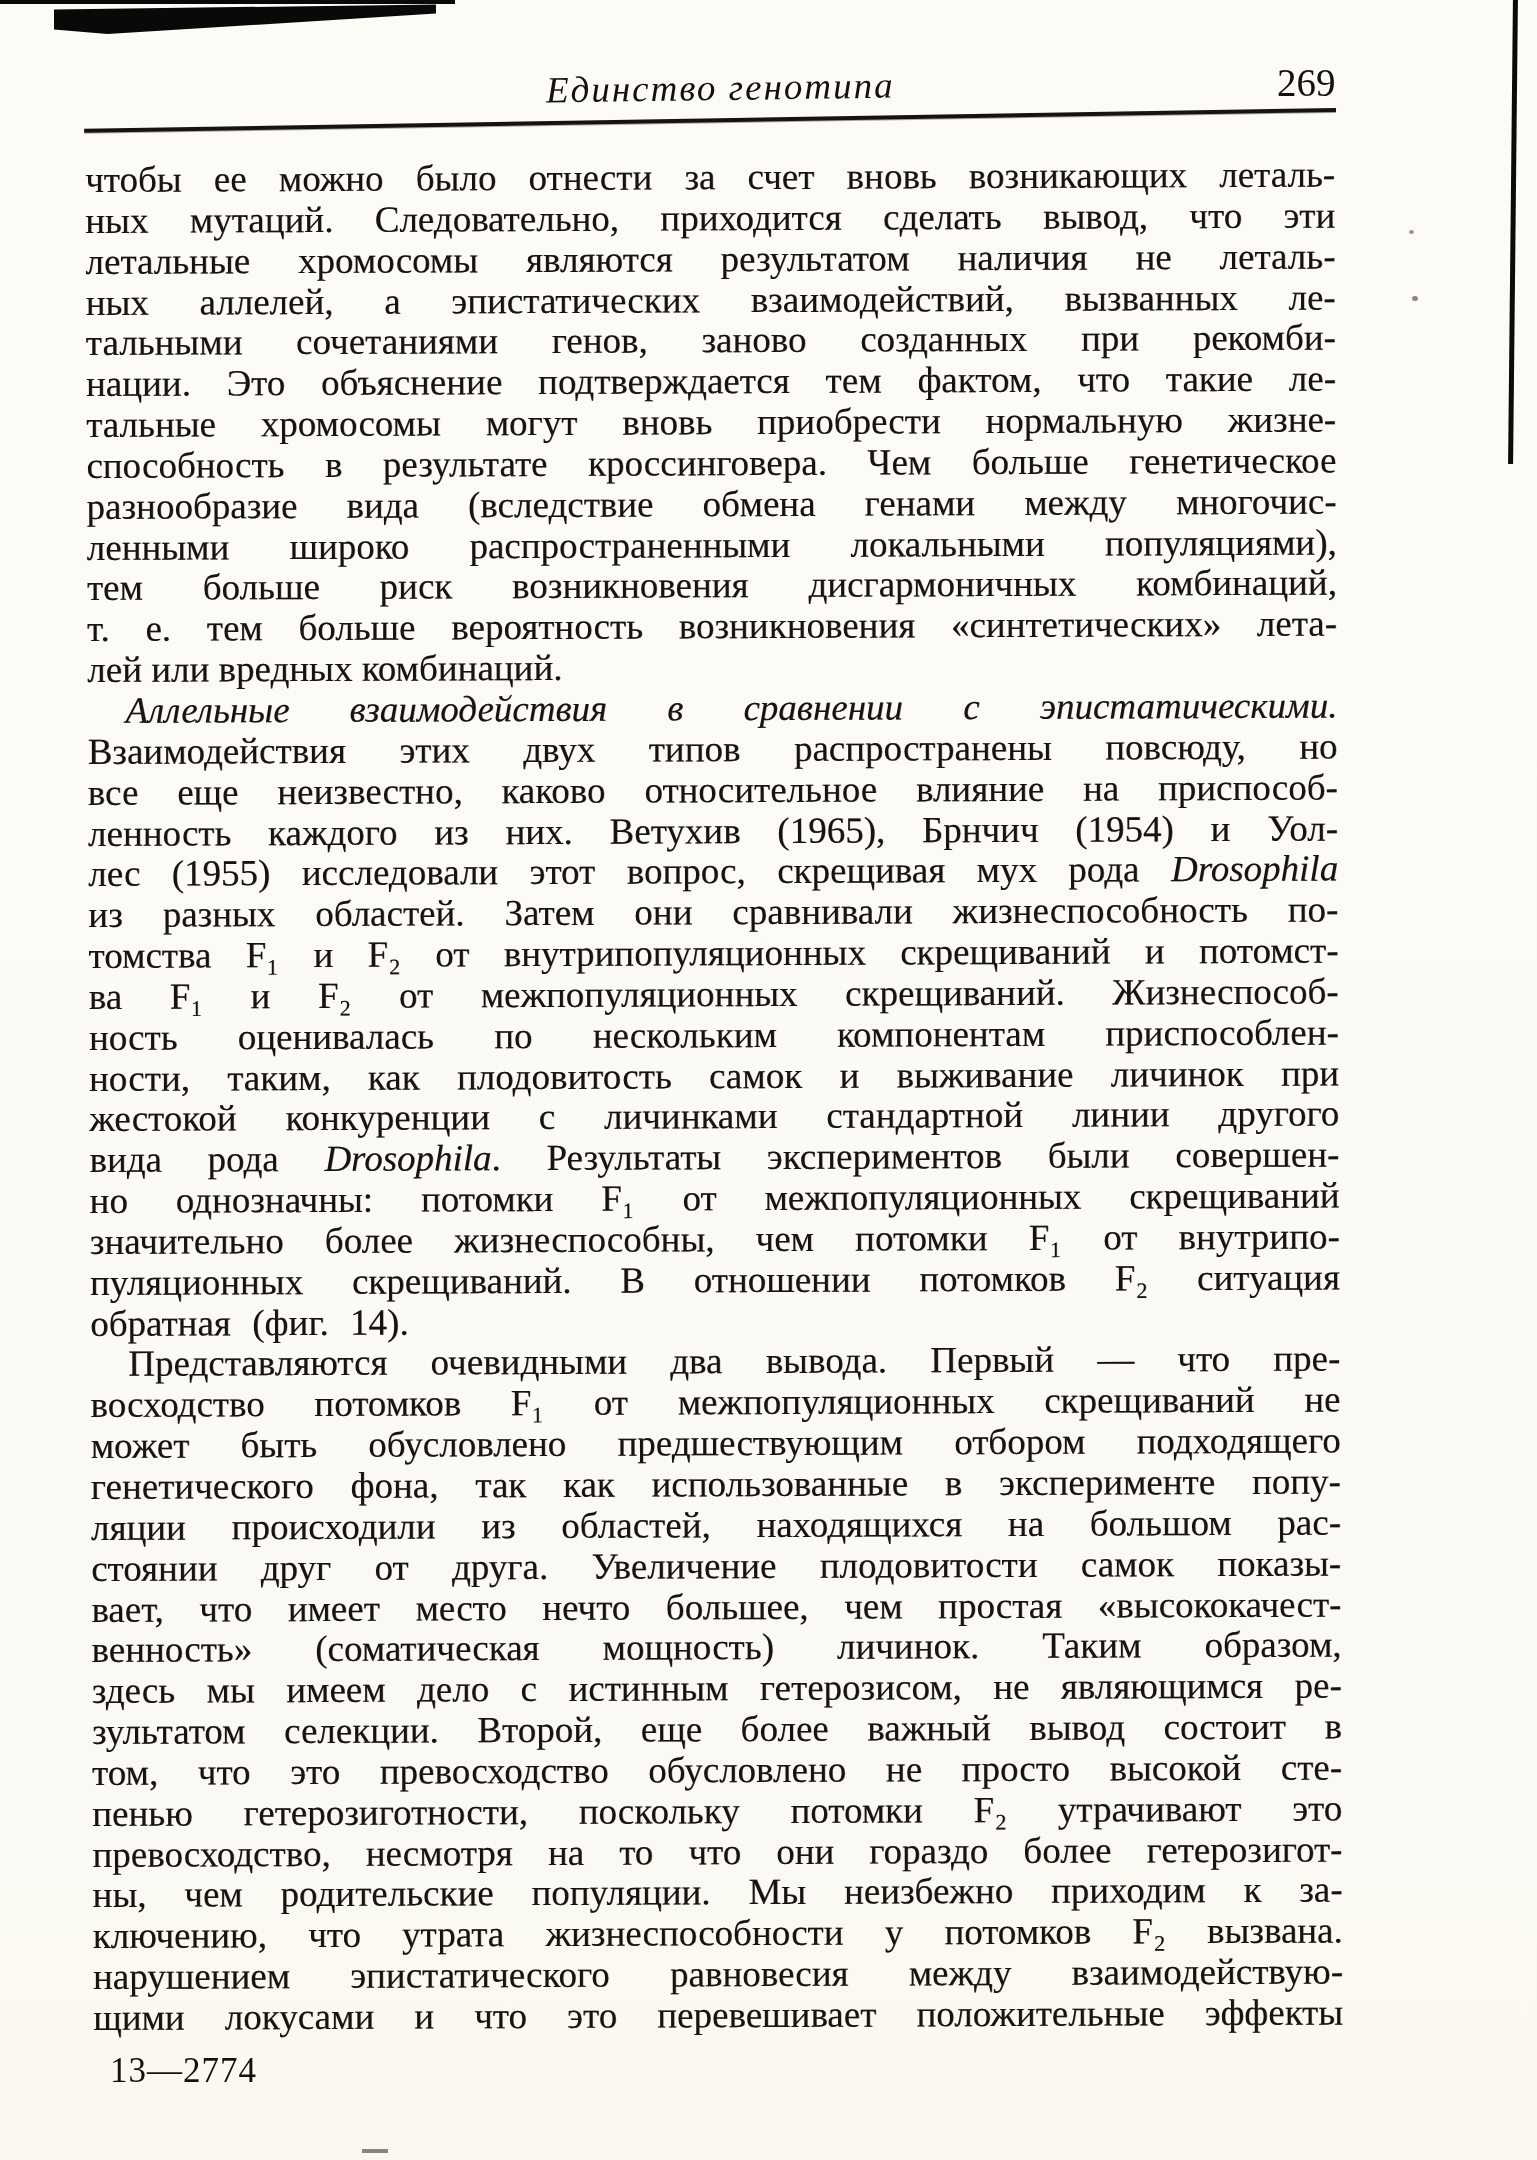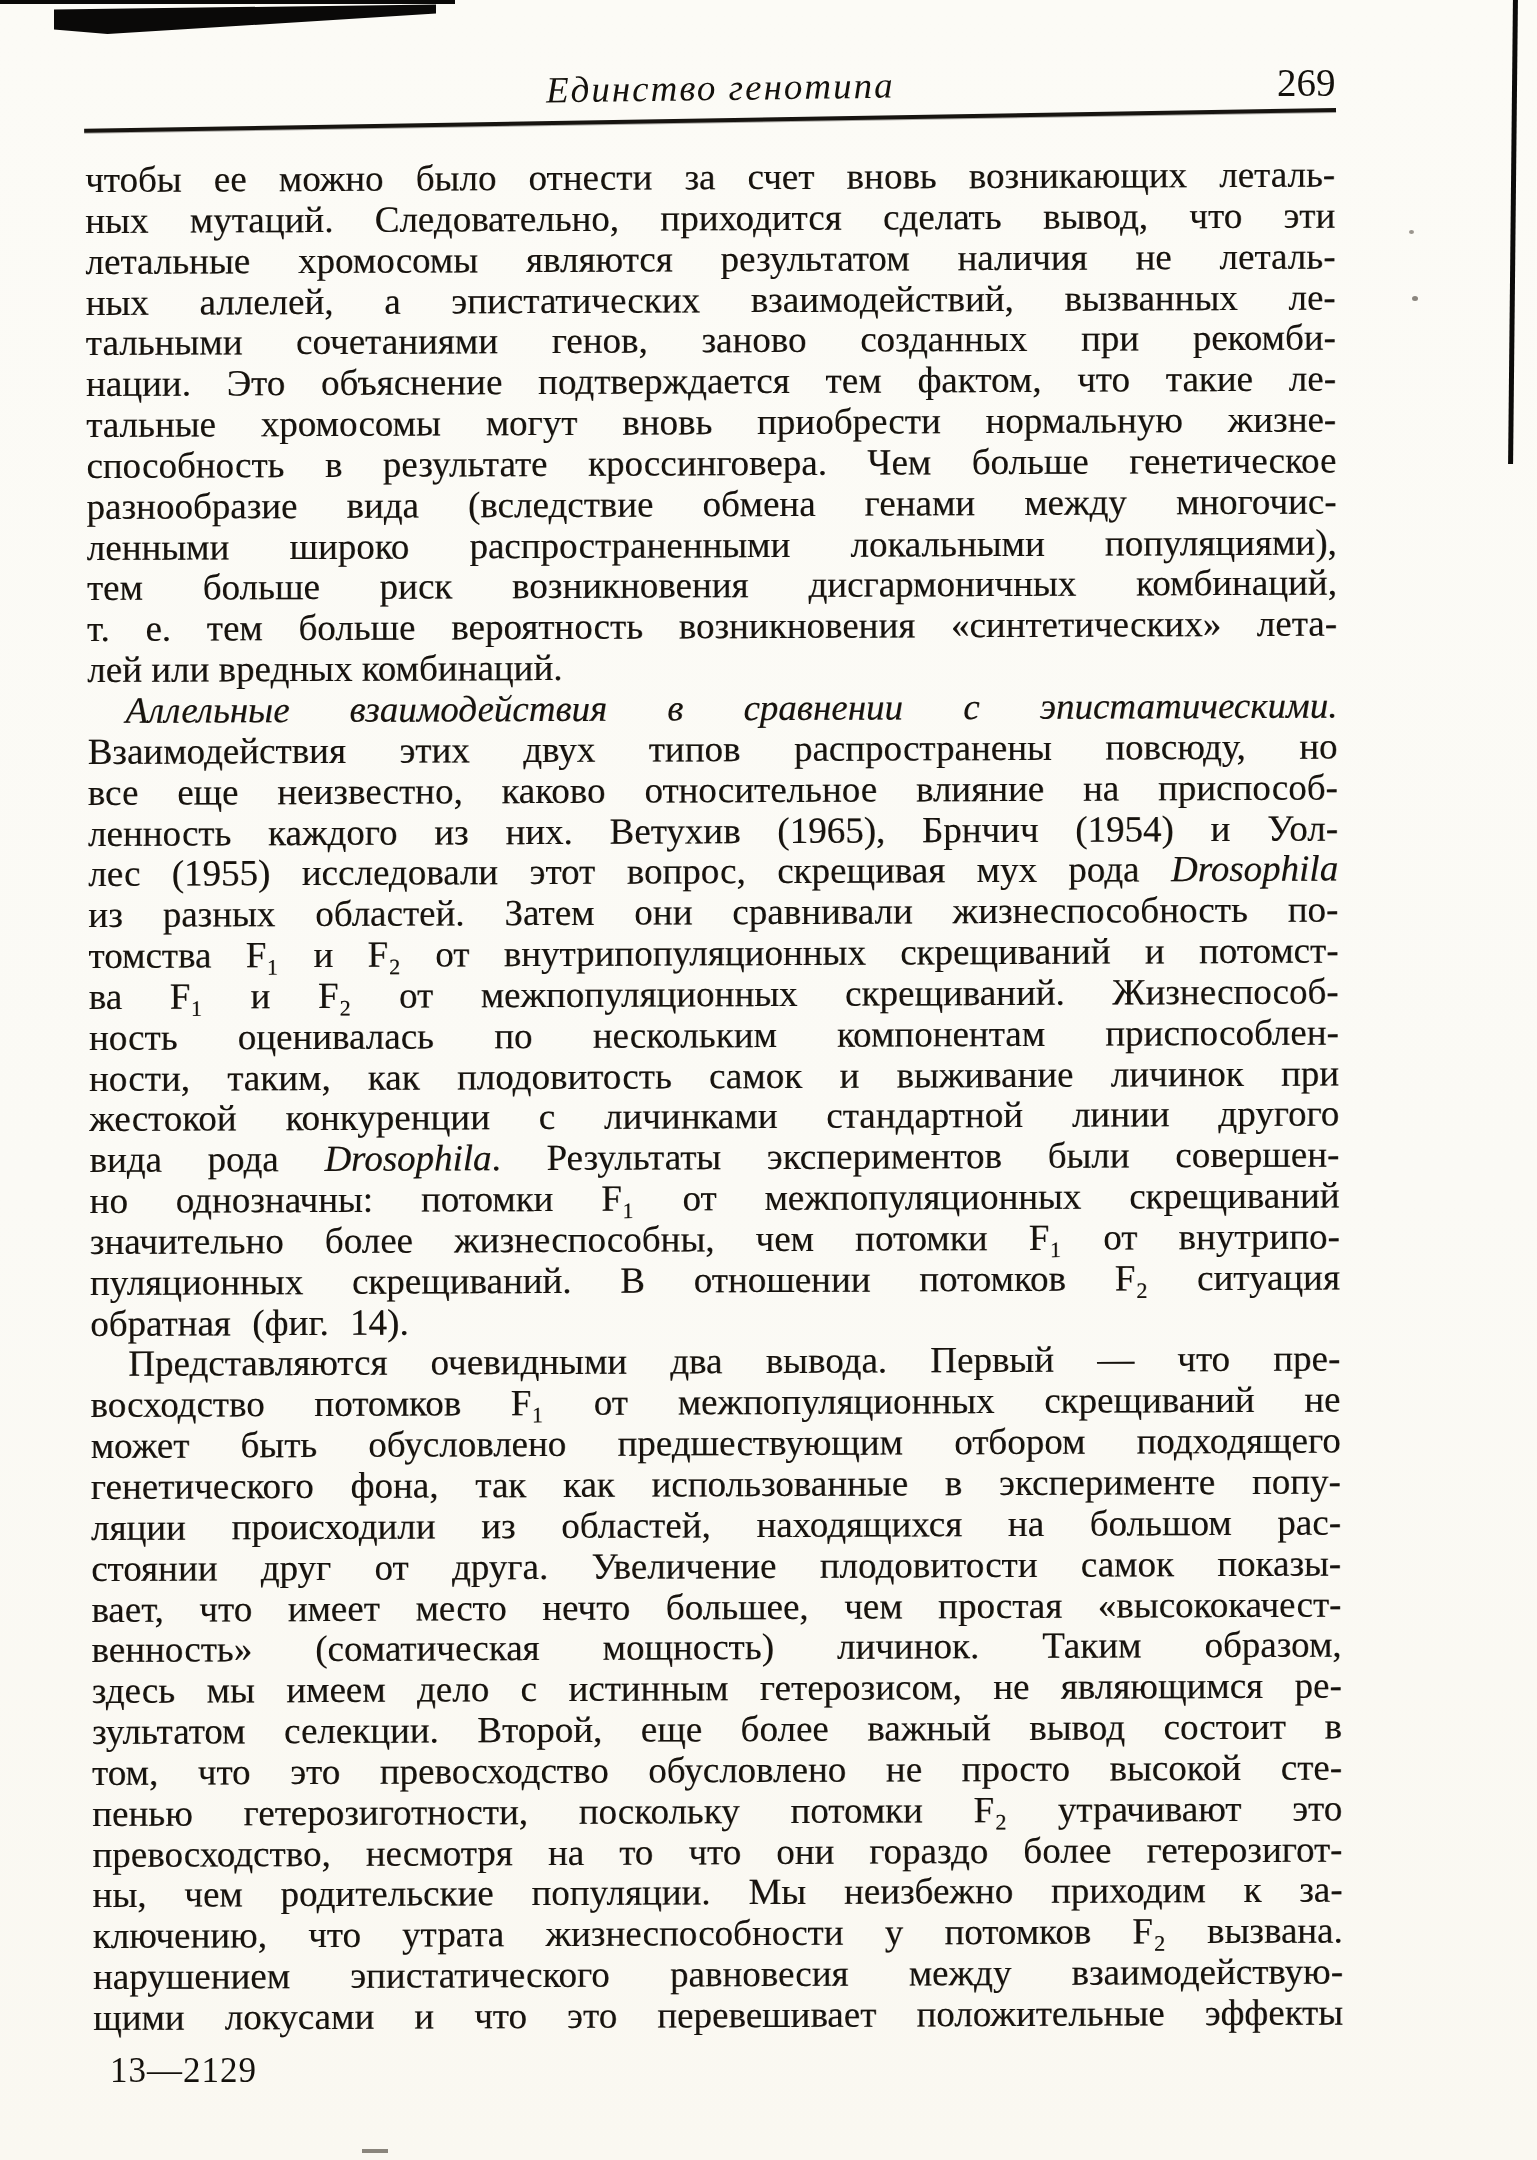--- a/index.html
+++ b/index.html
@@ -116,15 +116,15 @@
       <div class="ln"><span>зультатом селекции. Второй, еще более важный вывод состоит в</span></div>
       <div class="ln"><span>том, что это превосходство обусловлено не просто высокой сте-</span></div>
       <div class="ln"><span>пенью гетерозиготности, поскольку потомки F₂ утрачивают это</span></div>
       <div class="ln"><span>превосходство, несмотря на то что они гораздо более гетерозигот-</span></div>
       <div class="ln"><span>ны, чем родительские популяции. Мы неизбежно приходим к за-</span></div>
       <div class="ln"><span>ключению, что утрата жизнеспособности у потомков F₂ вызвана.</span></div>
       <div class="ln"><span>нарушением эпистатического равновесия между взаимодействую-</span></div>
       <div class="ln"><span>щими локусами и что это перевешивает положительные эффекты</span></div>
     </div>
 
-  <div class="sig">13—2129</div>
+  <div class="sig">13—2774</div>
 
 </div>
 
 </body></html>

